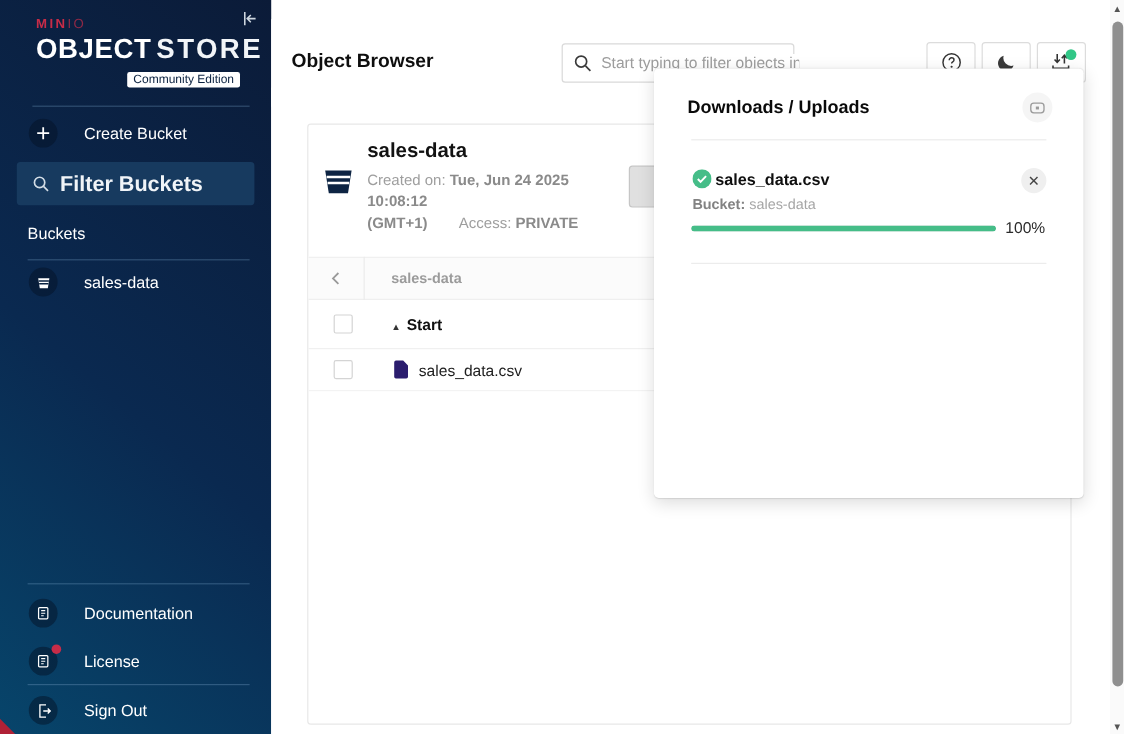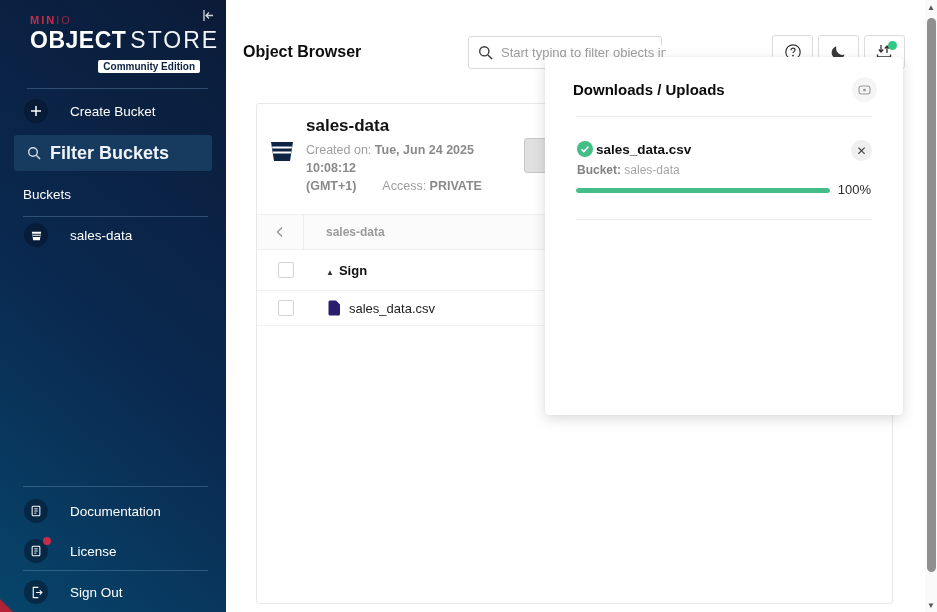--- a/index.html
+++ b/index.html
@@ -9,24 +9,24 @@
   
   .sidebar { position:absolute; left:0; top:0; width:226px; height:612px;
     background:linear-gradient(40deg,#07456b 0%, #0a2950 45%, #0b1b38 100%);
     color:#fff; overflow:hidden; }
   .collapse-btn { position:absolute; right:10px; top:8px; color:#cdd6df; cursor:pointer; }
   .logo-block { position:absolute; left:30px; top:14px; width:170px; }
   .minio-word { font-size:11px; font-weight:bold; letter-spacing:2px; color:#c72c48; }
   .minio-word .lite { opacity:.7; font-weight:normal; }
   .store-line { font-size:23px; color:#fff; letter-spacing:.5px; white-space:nowrap; margin-top:1px; }
   .store-line .b { font-weight:bold;margin-top:32px; }
-  .store-line .t { font-weight:normal; color:#f2f5f8; margin-left:4px; letter-spacing:2px; }
+  .store-line .t { font-weight:bold; color:#f2f5f8; margin-left:4px; letter-spacing:2px; }
   .edition { text-align:right; margin-top:2px; }
   .edition span { display:inline-block; background:#fff; color:#0b2240; font-size:10px;
-    font-weight:bold; padding:1px 5px; border-radius:2px; }
+    font-weight:normal; padding:1px 5px; border-radius:2px; }
   .side-divider { position:absolute; left:27px; right:18px; height:1px;
     background:rgba(120,160,198,.35); }
   .side-item { position:absolute; left:14px; right:14px; height:36px; display:flex;
     align-items:center; cursor:pointer; border-radius:3px; }
   .icon-circle { width:24px; height:24px; border-radius:50%; background:rgba(3,18,38,.5);
     display:flex; align-items:center; justify-content:center; flex:0 0 24px; margin-left:10px;
     position:relative; }
   .side-item .lbl { margin-left:22px; font-size:13.5px; color:#fff; }
   .filter-box { position:absolute; left:14px; right:14px; top:135px; height:36px;
     background:#173a5f; border-radius:3px; display:flex; align-items:center; }
@@ -260,21 +260,21 @@
       <svg width="12" height="12" viewBox="0 0 12 12">
           <path d="M8 1.5L3.5 6 8 10.5" stroke="#9a9a9a" stroke-width="1.5" fill="none"></path>
         </svg>
     </div>
     <div class="crumb-text">sales-data</div>
   </div>
 
   <div class="thead">
     <span class="cbx"></span>
     <span class="sort-name">
-      <span class="sort-arrow">▲</span><span>Sign</span>
+      <span class="sort-arrow">▲</span><span>Start</span>
     </span>
   </div>
 
   <div class="trow">
     <span class="cbx"></span>
     <span class="file-cell">
       <svg width="13" height="16" viewBox="0 0 13 16">
           <path d="M2 0.5h6l4 4V14a1.5 1.5 0 0 1-1.5 1.5h-8.5A1.5 1.5 0 0 1 .5 14V2A1.5 1.5 0 0 1 2 .5z" fill="#2b1d6e"></path>
         </svg>
       <span class="fname">sales_data.csv</span>

